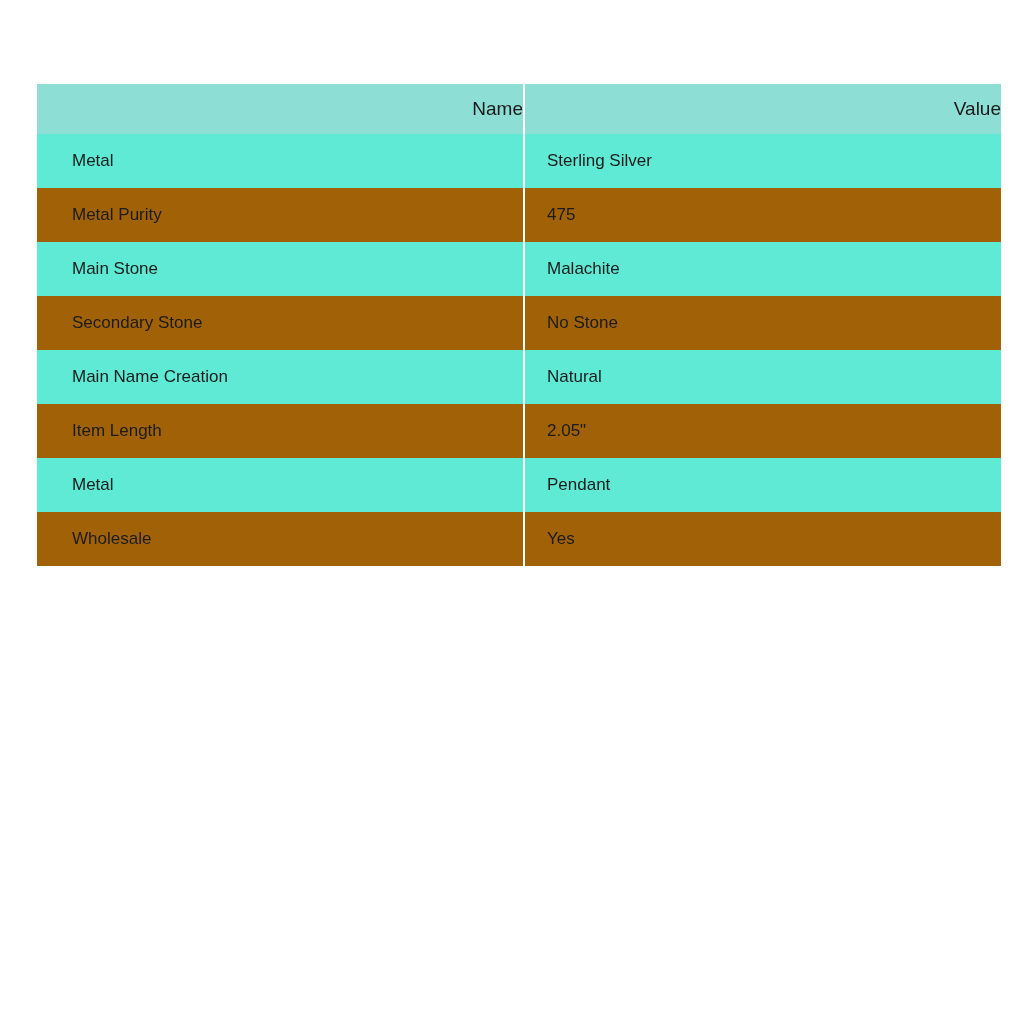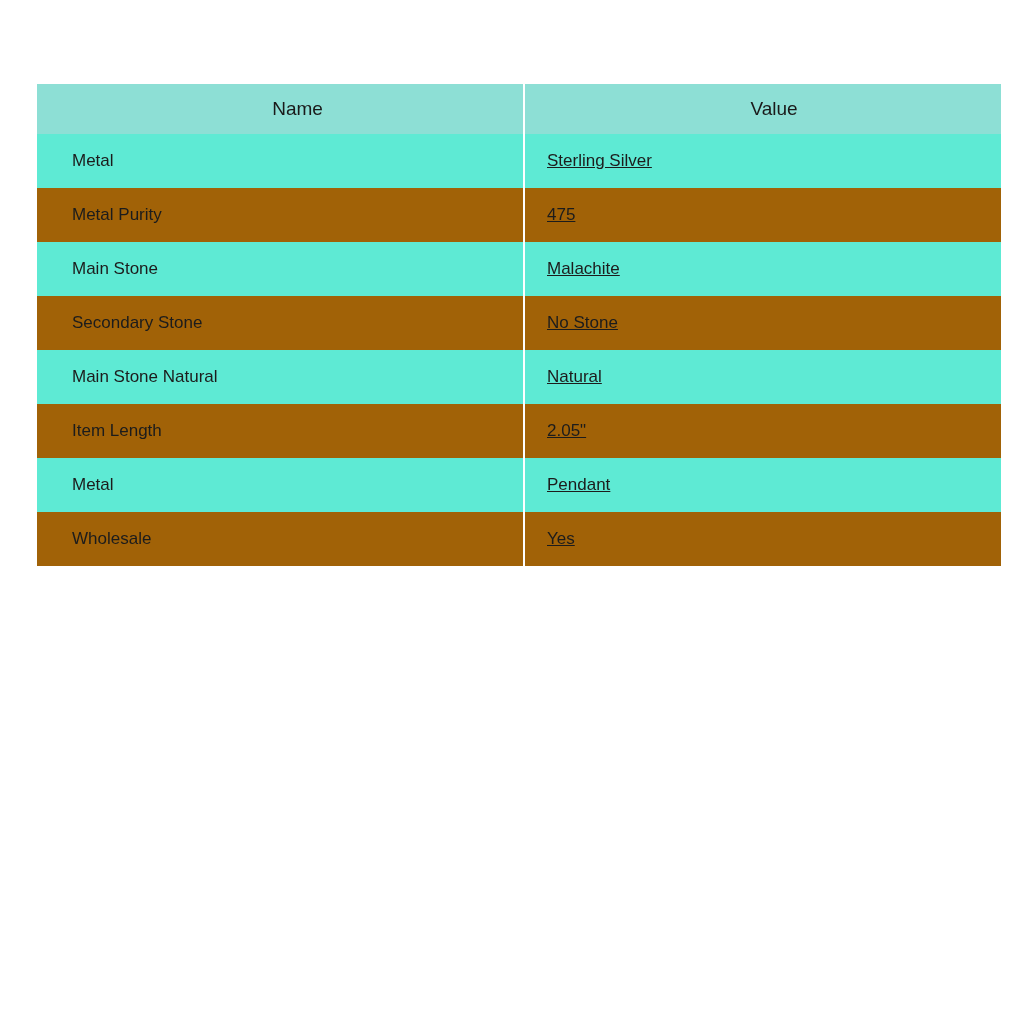--- a/index.html
+++ b/index.html
@@ -26,39 +26,38 @@
     table-layout: fixed;
   }
   .spec-table col.col-name { width: 487px; }
   .spec-table col.col-value { width: 477px; }
 
   .spec-table th {
     background: #8ddfd5;
     color: #1a1a1a;
     font-size: 19px;
     font-weight: 400;
-    text-align: center;
+    text-align: right;
     padding: 14px 0 14px 35px;
     height: 22px;
     border: none;
   }
   .spec-table th.value-head {
     padding-left: 22px;
   }
   .spec-table td {
     font-size: 17px;
     color: #1c1c1c;
     font-weight: 400;
     padding: 17px 0 17px 35px;
     border: none;
     vertical-align: middle;
   }
   .spec-table td.value-cell {
     padding-left: 22px;
-    text-decoration: underline;
   }
   .spec-table tbody tr.odd-row td {
     background: #5eead4;
   }
   .spec-table tbody tr.even-row td {
     background: #a16207;
   }
   .spec-table th.name-head {
     border-right: 2px solid #ffffff;
   }
@@ -92,21 +91,21 @@
       </tr>
       <tr class="odd-row">
         <td class="name-cell">Main Stone</td>
         <td class="value-cell">Malachite</td>
       </tr>
       <tr class="even-row">
         <td class="name-cell">Secondary Stone</td>
         <td class="value-cell">No Stone</td>
       </tr>
       <tr class="odd-row">
-        <td class="name-cell">Main Stone Natural</td>
+        <td class="name-cell">Main Name Creation</td>
         <td class="value-cell">Natural</td>
       </tr>
       <tr class="even-row">
         <td class="name-cell">Item Length</td>
         <td class="value-cell">2.05"</td>
       </tr>
       <tr class="odd-row">
         <td class="name-cell">Metal</td>
         <td class="value-cell">Pendant</td>
       </tr>

